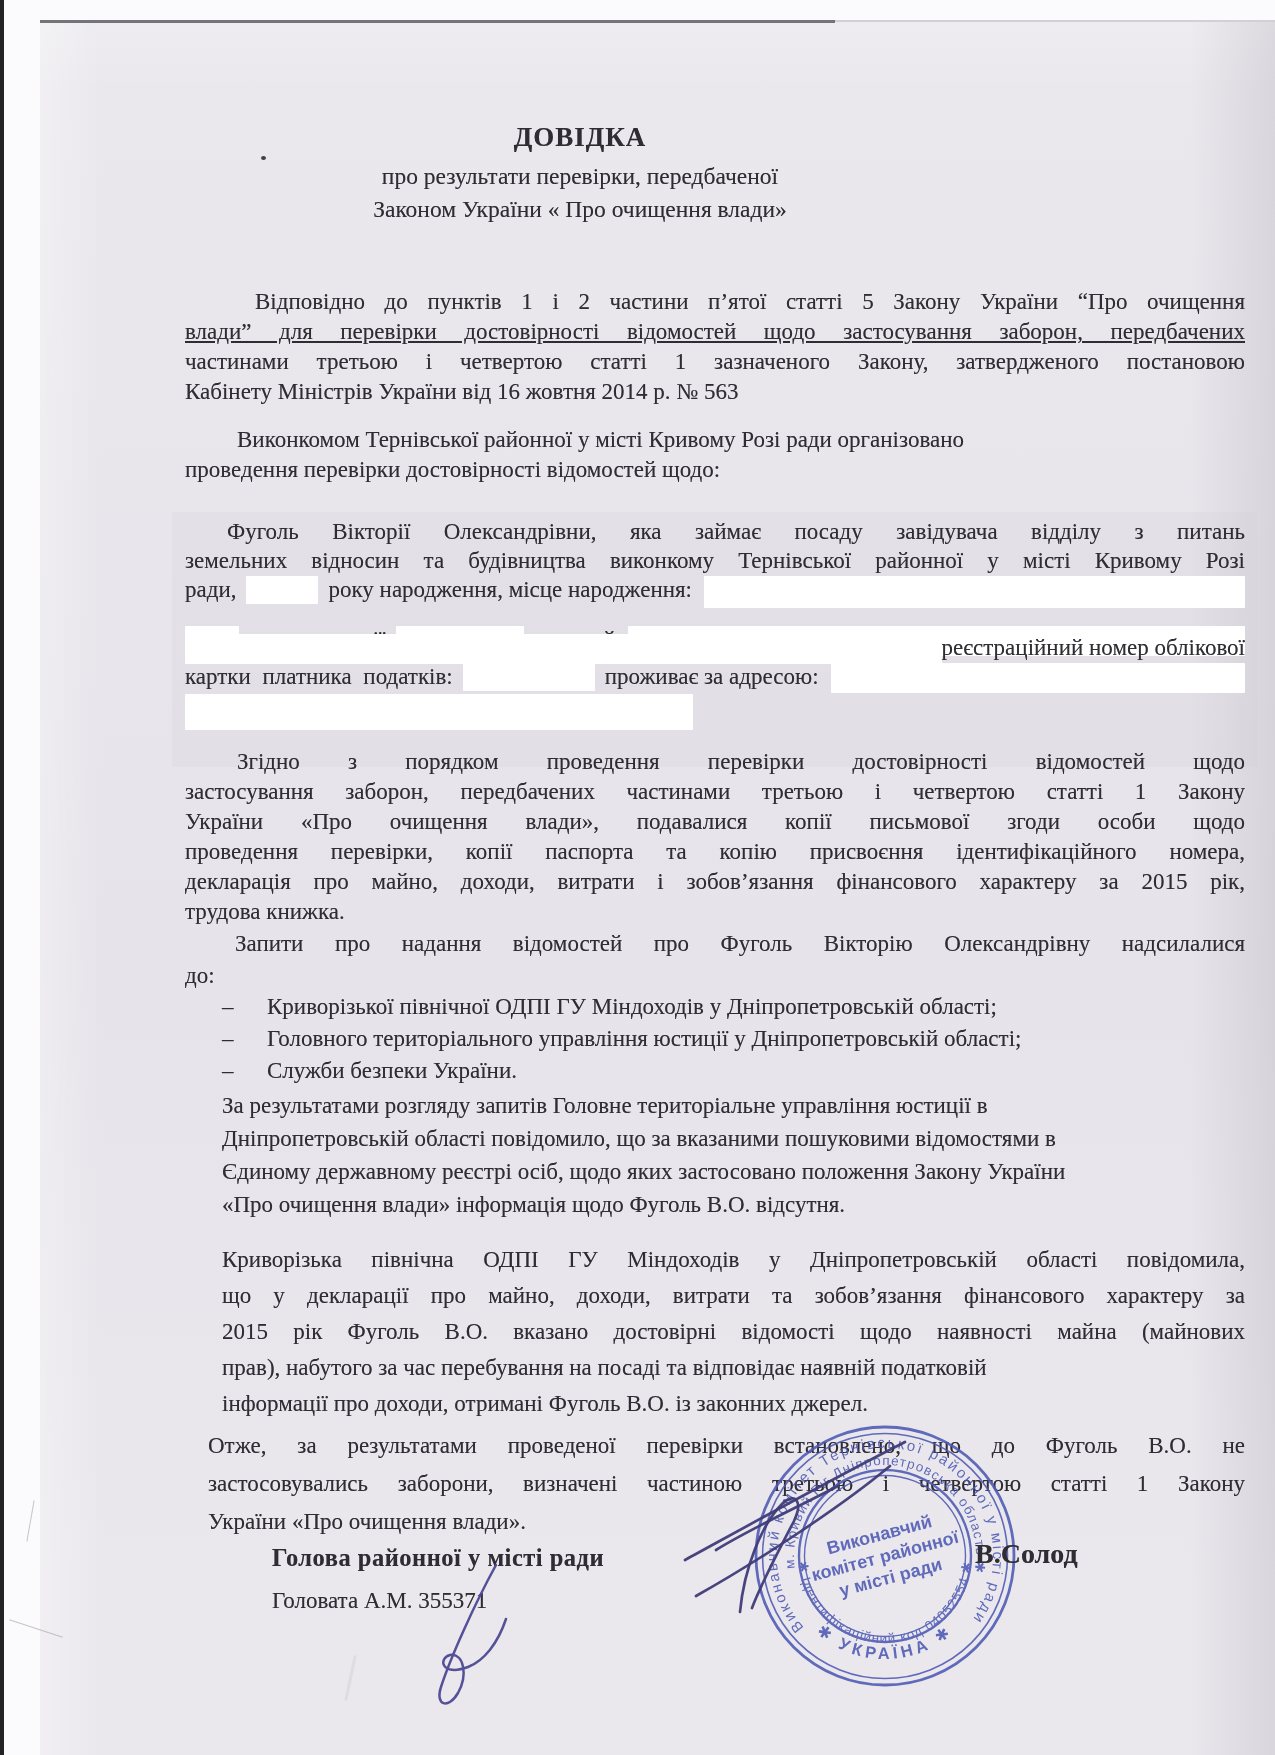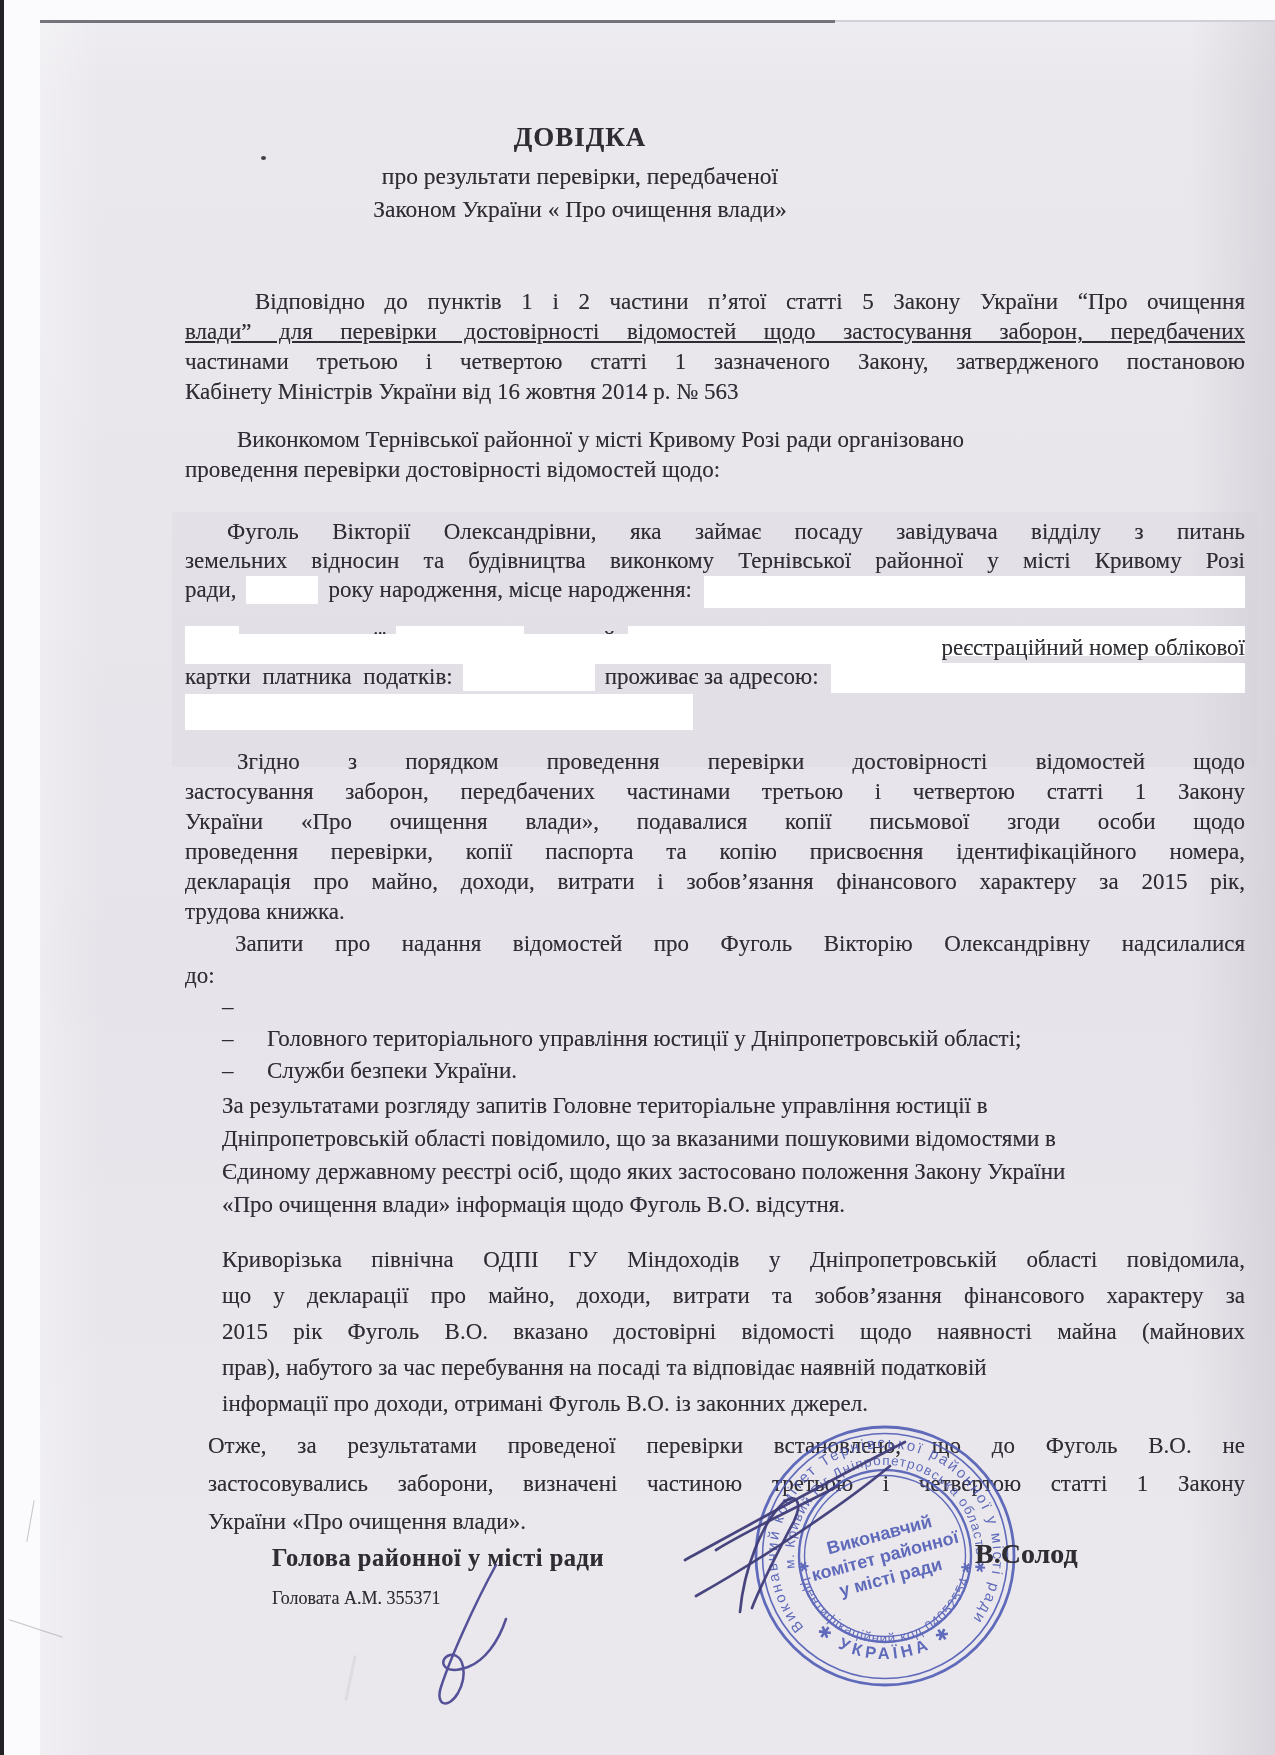--- a/index.html
+++ b/index.html
@@ -33,21 +33,21 @@
 
   .redact{background:#ffffff;display:inline-block;vertical-align:-6px;height:28px;border-radius:1px;}
   .flexline{display:flex;align-items:flex-start;white-space:nowrap;}
   .flexline .redact{flex:0 0 auto;margin:0 10px;}
   .flexline .grow{flex:1 1 auto;margin-left:12px;margin-right:0;}
 
   .bullet-dash{position:absolute;left:222px;width:30px;font-size:23px;}
   .b-text{position:absolute;left:267px;width:980px;font-size:23px;white-space:nowrap;}
 
   .sig-title{position:absolute;left:272px;top:1544px;font-size:24.5px;font-weight:bold;letter-spacing:.5px;}
-  .sig-note{position:absolute;left:272px;top:1588px;font-size:18px;}
+  .sig-note{position:absolute;left:272px;top:1588px;font-size:23px;}
   .signer{position:absolute;left:975px;top:1538px;font-size:28px;font-weight:bold;}
 
   svg{position:absolute;overflow:visible;}
   .stamp-svg{left:735px;top:1406px;}
   .pen{fill:none;stroke:#3f3c78;stroke-width:2.7;stroke-linecap:round;opacity:.95;}
   .pen2{fill:none;stroke:#474390;stroke-width:2.5;stroke-linecap:round;opacity:.92;}
   .stamp-stroke{fill:none;stroke:#4d59b3;}
   .stamp-text{fill:#4d59b3;font-family:"Liberation Sans","DejaVu Sans",sans-serif;}
 </style>
 </head>
@@ -117,20 +117,21 @@
   <div class="line just doc-text" style="top:778px;">застосування заборон, передбачених частинами третьою і четвертою статті 1 Закону</div>
   <div class="line just doc-text" style="top:808px;">України «Про очищення влади», подавалися копії письмової згоди особи щодо</div>
   <div class="line just doc-text" style="top:838px;">проведення перевірки, копії паспорта та копію присвоєння ідентифікаційного номера,</div>
   <div class="line just doc-text" style="top:868px;">декларація про майно, доходи, витрати і зобов’язання фінансового характеру за 2015 рік,</div>
   <div class="line doc-text" style="top:898px;">трудова книжка.</div>
 
   <div class="line just doc-text" style="top:930px;text-indent:50px;">Запити про надання відомостей про Фуголь Вікторію Олександрівну надсилалися</div>
   <div class="line doc-text" style="top:962px;">до:</div>
 
   <div class="bullet-dash doc-text" style="top:994px;">–</div>
+  <div class="b-text doc-text" style="top:994px;">Криворізької північної ОДПІ ГУ Міндоходів у Дніпропетровській області;</div>
   <div class="bullet-dash doc-text" style="top:1026px;">–</div>
   <div class="b-text doc-text" style="top:1026px;">Головного територіального управління юстиції у Дніпропетровській області;</div>
   <div class="bullet-dash doc-text" style="top:1058px;">–</div>
   <div class="b-text doc-text" style="top:1058px;">Служби безпеки України.</div>
 
   <div class="line doc-text" style="left:222px;top:1092px;width:1023px;">За результатами розгляду запитів Головне територіальне управління юстиції в</div>
   <div class="line doc-text" style="left:222px;top:1125px;width:1023px;">Дніпропетровській області повідомило, що за вказаними пошуковими відомостями в</div>
   <div class="line doc-text" style="left:222px;top:1158px;width:1023px;">Єдиному державному реєстрі осіб, щодо яких застосовано положення Закону України</div>
   <div class="line just doc-text" style="left:222px;top:1246px;width:1023px;">Криворізька північна ОДПІ ГУ Міндоходів у Дніпропетровській області повідомила,</div>
 

